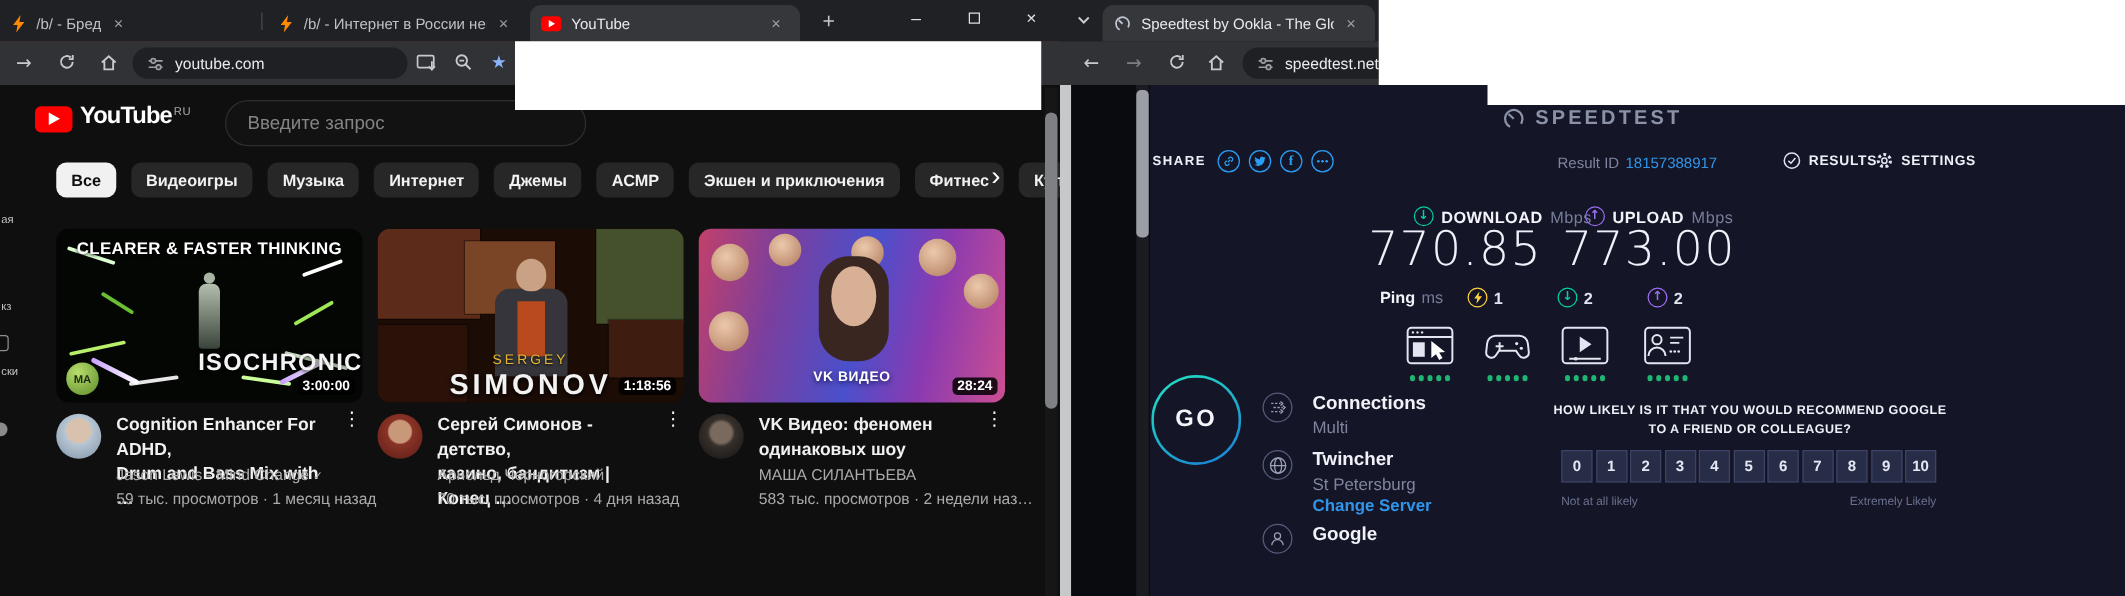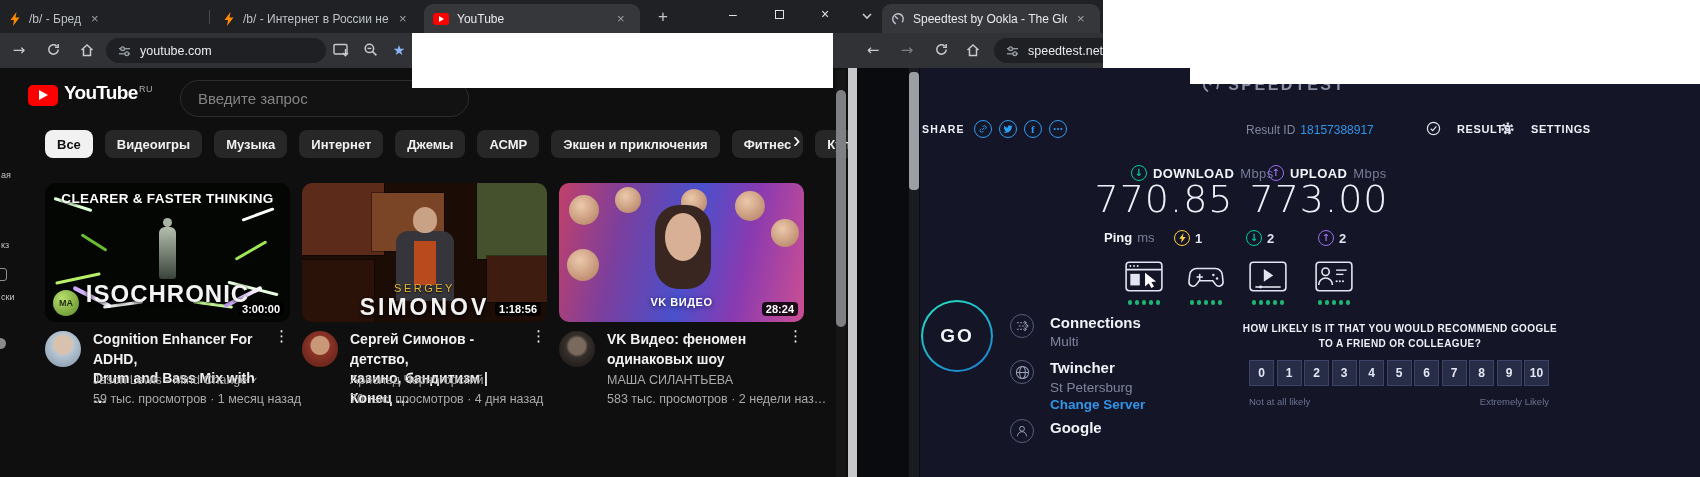--- a/index.html
+++ b/index.html
@@ -62,21 +62,21 @@
   .t1 .s2{width:34px;top:30px;left:196px;background:#fff;transform:rotate(-20deg)}
   .t1 .s3{width:46px;top:94px;left:10px;background:#b9f06a;transform:rotate(-12deg)}
   .t1 .s4{width:52px;top:104px;left:182px;background:#e9ffe0;transform:rotate(14deg)}
   .t1 .s5{width:30px;top:58px;left:34px;background:#7ddf3a;opacity:.85;transform:rotate(32deg)}
   .t1 .s6{width:36px;top:66px;left:188px;background:#9fe855;transform:rotate(-30deg)}
   .t1 .s7{width:40px;top:120px;left:58px;background:#fff;opacity:.9;transform:rotate(-8deg)}
   .t1 .s8{width:40px;top:120px;left:148px;background:#caff9a;transform:rotate(8deg)}
   .t1 .figure{position:absolute;left:114px;top:44px;width:17px;height:52px;border-radius:6px 6px 3px 3px;background:linear-gradient(#b4bfae,#39433a)}
   .t1 .figure::before{content:"";position:absolute;left:4px;top:-9px;width:9px;height:9px;border-radius:50%;background:#aab4a4}
   .t1-top{position:absolute;top:8px;left:0;width:100%;text-align:center;color:#fff;font-size:13.5px;font-weight:800;letter-spacing:.3px;text-shadow:0 1px 3px #000}
-  .t1-main{position:absolute;top:97px;left:0;width:100%;text-align:center;color:#f4f4f4;font-size:24px;font-weight:800;letter-spacing:1px;text-shadow:0 1px 4px #000}
+  .t1-main{position:absolute;top:97px;left:0;width:100%;text-align:right;color:#f4f4f4;font-size:19px;font-weight:800;letter-spacing:1px;text-shadow:0 1px 4px #000}
   .t1 .sl{position:absolute;width:42px;height:4px;background:linear-gradient(90deg,#c9a0ff,#fff);border-radius:2px}
   .t1 .sl-l{left:26px;top:112px;transform:rotate(27deg)}
   .t1 .sl-r{right:26px;top:112px;transform:rotate(-27deg)}
   .t1-badge{position:absolute;left:8px;bottom:6px;width:26px;height:26px;border-radius:50%;background:radial-gradient(circle at 35% 30%,#b8df6c,#5d8a2a);color:#1d2a10;font-size:9px;font-weight:800;display:flex;align-items:center;justify-content:center}
 
   
   .t2{background:#1c0c06}
   .t2 .tile{position:absolute;box-shadow:0 0 0 1px rgba(0,0,0,.35)}
   .t2 .ta{left:0;top:0;width:82px;height:72px;background:#5d2b1a}
   .t2 .tb{left:70px;top:10px;width:72px;height:58px;background:#7a4526}
@@ -102,27 +102,27 @@
   .t3 .gface{position:absolute;left:106px;top:30px;width:36px;height:48px;border-radius:50%;background:#d8b096}
   .t3-top{position:absolute;top:94px;left:0;width:100%;text-align:center;color:#fff;font-size:16.5px;font-weight:800;letter-spacing:.5px;text-shadow:0 1px 4px rgba(10,10,60,.8)}
   .t3-main{position:absolute;top:113px;left:0;width:100%;text-align:center;color:#fff;font-size:11px;font-weight:800;letter-spacing:.5px;text-shadow:0 1px 4px rgba(10,10,60,.8)}
 
   
   .st-content{position:absolute;top:68px;left:0;right:0;bottom:0;background:#141526}
   .edge-strip{position:absolute;left:0;top:0;width:9px;height:100%;background:#c7c8ca}
   .gutter{position:absolute;left:9px;top:0;width:63px;height:100%;background:#0a0b0e}
   .gut-track{position:absolute;left:61px;top:0;width:10px;height:100%;background:#1b1c21}
   .gut-thumb{position:absolute;left:61px;top:4px;width:10px;height:118px;background:#9b9ea5;border-radius:4px}
-  .st-logo{position:absolute;left:0;top:8px;width:100%;display:flex;justify-content:center;align-items:flex-end;gap:8px;color:#8b92a8;font-size:16px;font-weight:600;letter-spacing:2.5px}
+  .st-logo{position:absolute;left:0;top:18px;width:100%;display:flex;justify-content:center;align-items:flex-end;gap:8px;color:#8b92a8;font-size:16px;font-weight:600;letter-spacing:2.5px}
   .share-row{position:absolute;left:74px;top:52px;display:flex;align-items:center;gap:7px}
   .share-label{color:#eef0f8;font-size:10.5px;font-weight:700;letter-spacing:1.2px;margin-right:2px}
   .sicon{width:18px;height:18px;border:1.5px solid #2a9df4;border-radius:50%;display:flex;align-items:center;justify-content:center;color:#2a9df4;font-size:8px;font-weight:700}
   .result-row{position:absolute;left:398px;top:55px;font-size:12px;color:#7f859e;display:flex;gap:5px}
   .rid{color:#3095e8}
-  .hdr-btn{position:absolute;top:53px;display:flex;align-items:center;gap:16px;color:#eef0f8;font-size:11px;font-weight:700;letter-spacing:.6px}
+  .hdr-btn{position:absolute;top:53px;display:flex;align-items:center;gap:6px;color:#eef0f8;font-size:11px;font-weight:700;letter-spacing:.6px}
   .mcircle{width:16px;height:16px;border-radius:50%;border:1.5px solid;display:flex;align-items:center;justify-content:center;font-size:10px;line-height:10px;font-family:"DejaVu Sans",sans-serif}
   .meas-head{position:absolute;top:97px;display:flex;align-items:center;gap:6px;font-size:13px;font-weight:700;color:#f2f4fa;letter-spacing:.4px}
   .meas-unit{color:#767d98;font-weight:400}
   .meas-val{position:absolute;top:109px;width:160px;text-align:center;font-size:38px;color:#eef1fa;letter-spacing:1px;font-weight:300;font-family:"DejaVu Sans",sans-serif}
   .ping-bit{position:absolute;top:162px;display:flex;align-items:center;gap:5px;font-size:13px;color:#dfe4f2;font-weight:600}
   .aic{position:absolute;top:192px;width:40px;height:34px}
   .dotrow{position:absolute;top:232px;width:40px;display:flex;justify-content:center;gap:2.5px}
   .dot{width:4.5px;height:4.5px;border-radius:50%;background:#1fb673}
   .go-btn{position:absolute;left:73px;top:232px;width:72px;height:72px;border-radius:50%;border:2px solid transparent;background:linear-gradient(#141526,#141526) padding-box,linear-gradient(150deg,#22e5c2,#1b7bd4) border-box;color:#f2f4fa;font-size:19px;letter-spacing:2px;font-weight:600;display:flex;align-items:center;justify-content:center}
   .conn-ic{position:absolute;left:162px;width:24px;height:24px;border:1.5px solid #565d7d;border-radius:50%;display:flex;align-items:center;justify-content:center}

